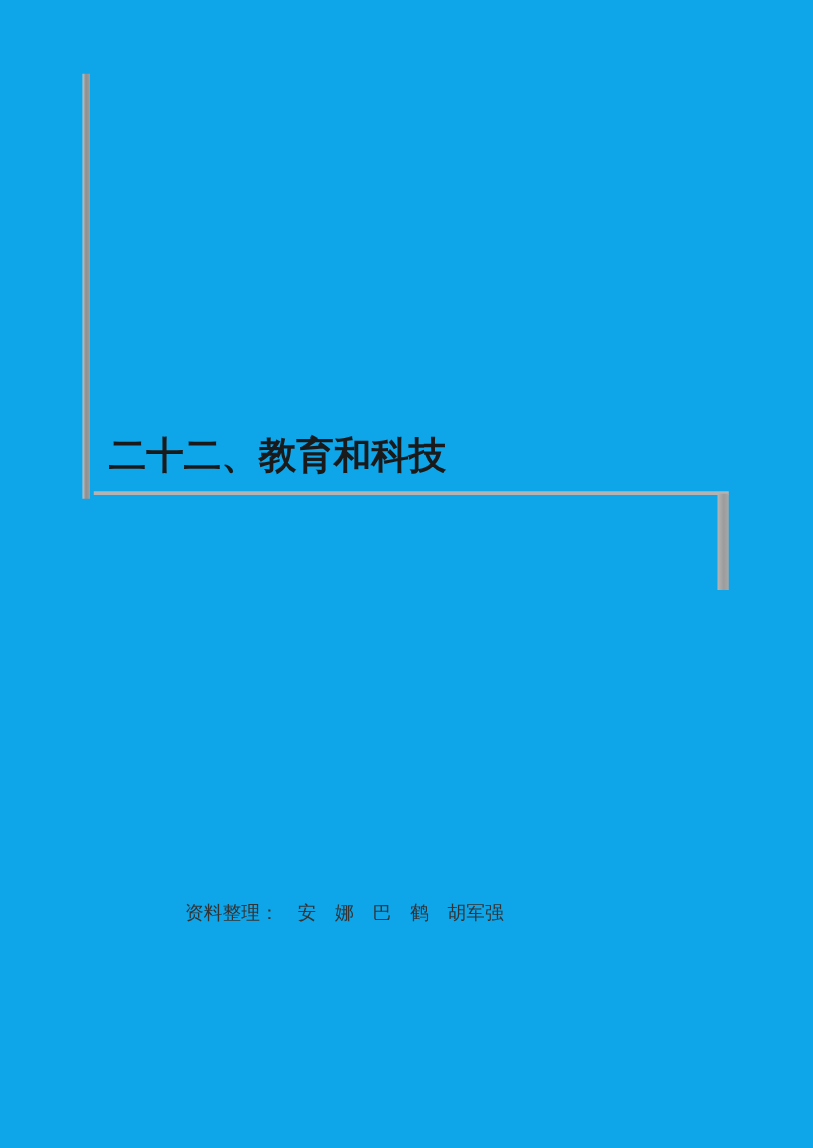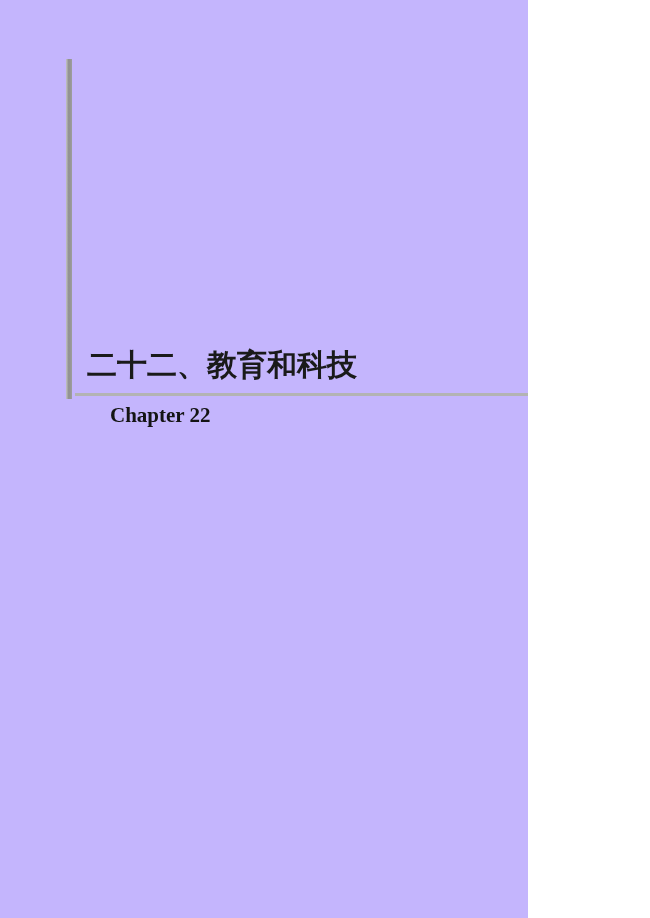--- a/index.html
+++ b/index.html
@@ -2,23 +2,23 @@
 <html><head>
 <meta charset="utf-8">
 <style>
   html, body {
     margin: 0;
     padding: 0;
     background: #ffffff;
   }
   .page {
     position: relative;
-    width: 528px;
+    width: 650px;
     height: 918px;
-    background: #c4b5fd;
+    background: #0ea5e9;
     overflow: hidden;
     font-family: "DejaVu Sans", sans-serif;
   }
   .left-accent-bar {
     position: absolute;
     left: 66px;
     top: 59px;
     width: 6px;
     height: 340px;
     background: linear-gradient(to right, #c4c4c4 0%, #8f8f8f 45%, #9e9e9e 100%);
@@ -90,17 +90,22 @@
 
   <div class="left-accent-bar"></div>
 
   <h1 class="title-zh">二十二、教育和科技</h1>
 
   <div class="divider-rule"></div>
 
   <div class="right-accent-bar"></div>
 
   <div class="title-en">
-    <span>Chapter 22</span>
   </div>
 
+  <div class="credit-line">
+    <span>资料整理：</span>
+    <span class="name">安　娜</span>
+    <span class="name">巴　鹤</span>
+    <span class="name">胡军强</span>
+  </div>
 
 </div>
 
 </body></html>

